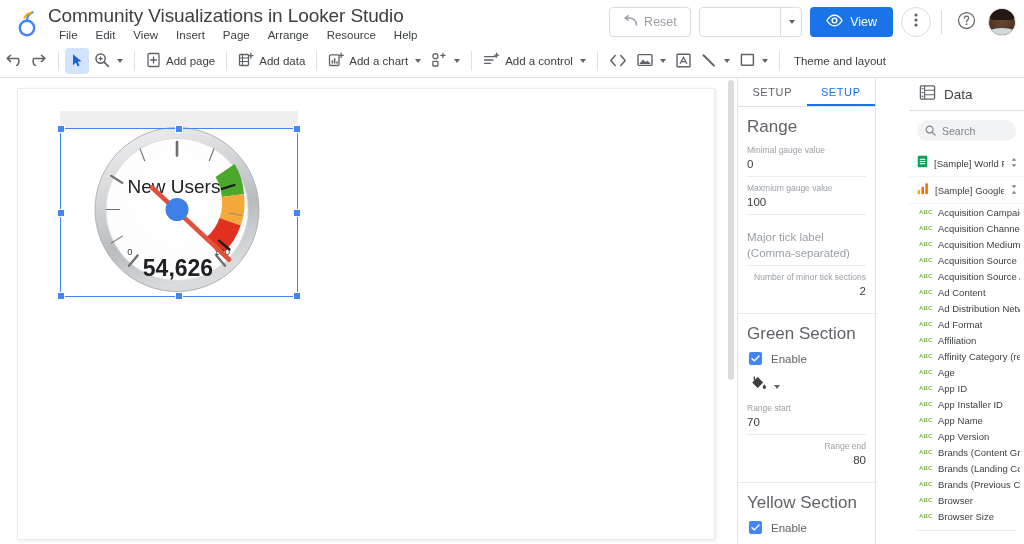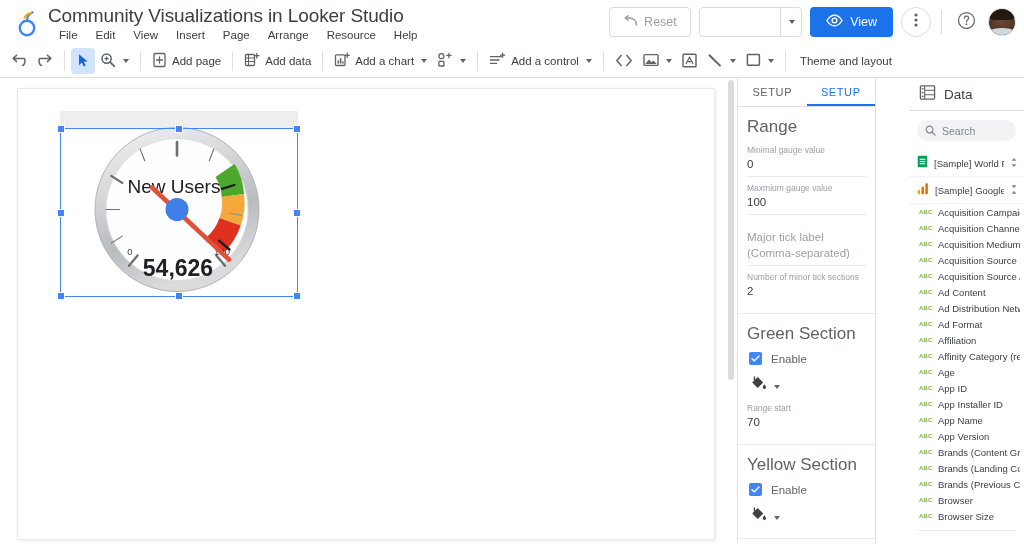--- a/index.html
+++ b/index.html
@@ -84,21 +84,21 @@
   }
   .avatar .shirt {
     position:absolute; left:-10%; bottom:-18%; width:120%; height:44%;
     background:#cfd8dc; border-radius:50% 50% 0 0;
   }
 
   
   .toolbar {
     position:absolute; left:0; top:45px; width:1024px; height:33px;
     background:#fff; border-bottom:1px solid #e0e0e0;
-    display:flex; align-items:center; padding-left:6px;
+    display:flex; align-items:center; 
   }
   .tb-btn {
     display:flex; align-items:center; gap:5px; height:26px;
     padding:0 5px; border-radius:4px; cursor:pointer;
     color:#3c4043; font-size:11.5px; white-space:nowrap;
   }
   .tb-btn.sel { background:#d2e3fc; }
   .tb-sep { width:1px; height:20px; background:#e0e0e0; margin:0 6px; }
   .caret { width:0;height:0;border-left:3.5px solid transparent;border-right:3.5px solid transparent;border-top:4px solid #5f6368; margin-left:2px; }
   .tb-theme { font-size:11.5px; color:#3c4043; padding:0 8px; cursor:pointer; }
@@ -139,21 +139,21 @@
     color:#5f6368; cursor:pointer; position:relative;
   }
   .props-tab.active { color:#1a73e8; }
   .props-tab.active::after {
     content:""; position:absolute; left:0; right:0; bottom:0; height:2px; background:#1a73e8;
   }
   .props-body { position:absolute; left:0; top:29px; right:0; bottom:0; overflow:hidden; }
   .prop-section { padding:10px 9px 4px 9px; border-bottom:1px solid #e8eaed; }
   .sec-title { font-size:17px; font-weight:400; color:#5f6368; margin-bottom:8px; }
   .field { padding-bottom:4px; margin-bottom:6px; border-bottom:1px solid #e8eaed; }
-  .field:last-child { border-bottom:none; }
+  .field:last-child { border-bottom:none;text-align:right; }
   .field-label { font-size:8.5px; color:#9aa0a6; line-height:11px; }
   .field-value { font-size:11.5px; color:#3c4043; line-height:16px; min-height:16px; }
   .field-placeholder { font-size:11.5px; color:#9aa0a6; line-height:16px; }
   .chk-row { display:flex; align-items:center; gap:9px; margin:8px 0 10px 2px; }
   .chk {
     width:13px; height:13px; border-radius:2px; background:#4285f4;
     display:flex; align-items:center; justify-content:center;
   }
   .chk-label { font-size:11.5px; color:#5f6368; }
   .color-row { display:flex; align-items:flex-end; gap:5px; margin:0 0 8px 2px; }
@@ -571,20 +571,24 @@
             </svg>
             <span class="color-swatch" style="background:#34a853;"></span>
           </span>
           <span class="caret" style="margin-bottom:6px;"></span>
         </div>
 
         <div class="field">
           <div class="field-label">Range start</div>
           <div class="field-value">70</div>
         </div>
+        <div class="field">
+          <div class="field-label">Range end</div>
+          <div class="field-value">80</div>
+        </div>
       </div>
 
       <div class="prop-section">
         <div class="sec-title">Yellow Section</div>
 
         <div class="chk-row">
           <span class="chk">
             <svg width="9" height="7" viewBox="0 0 10 8">
                 <path d="M1 4.2 L3.7 6.7 L9 1.2" fill="none" stroke="#fff" stroke-width="1.6" stroke-linecap="round" stroke-linejoin="round"></path>
               </svg>

